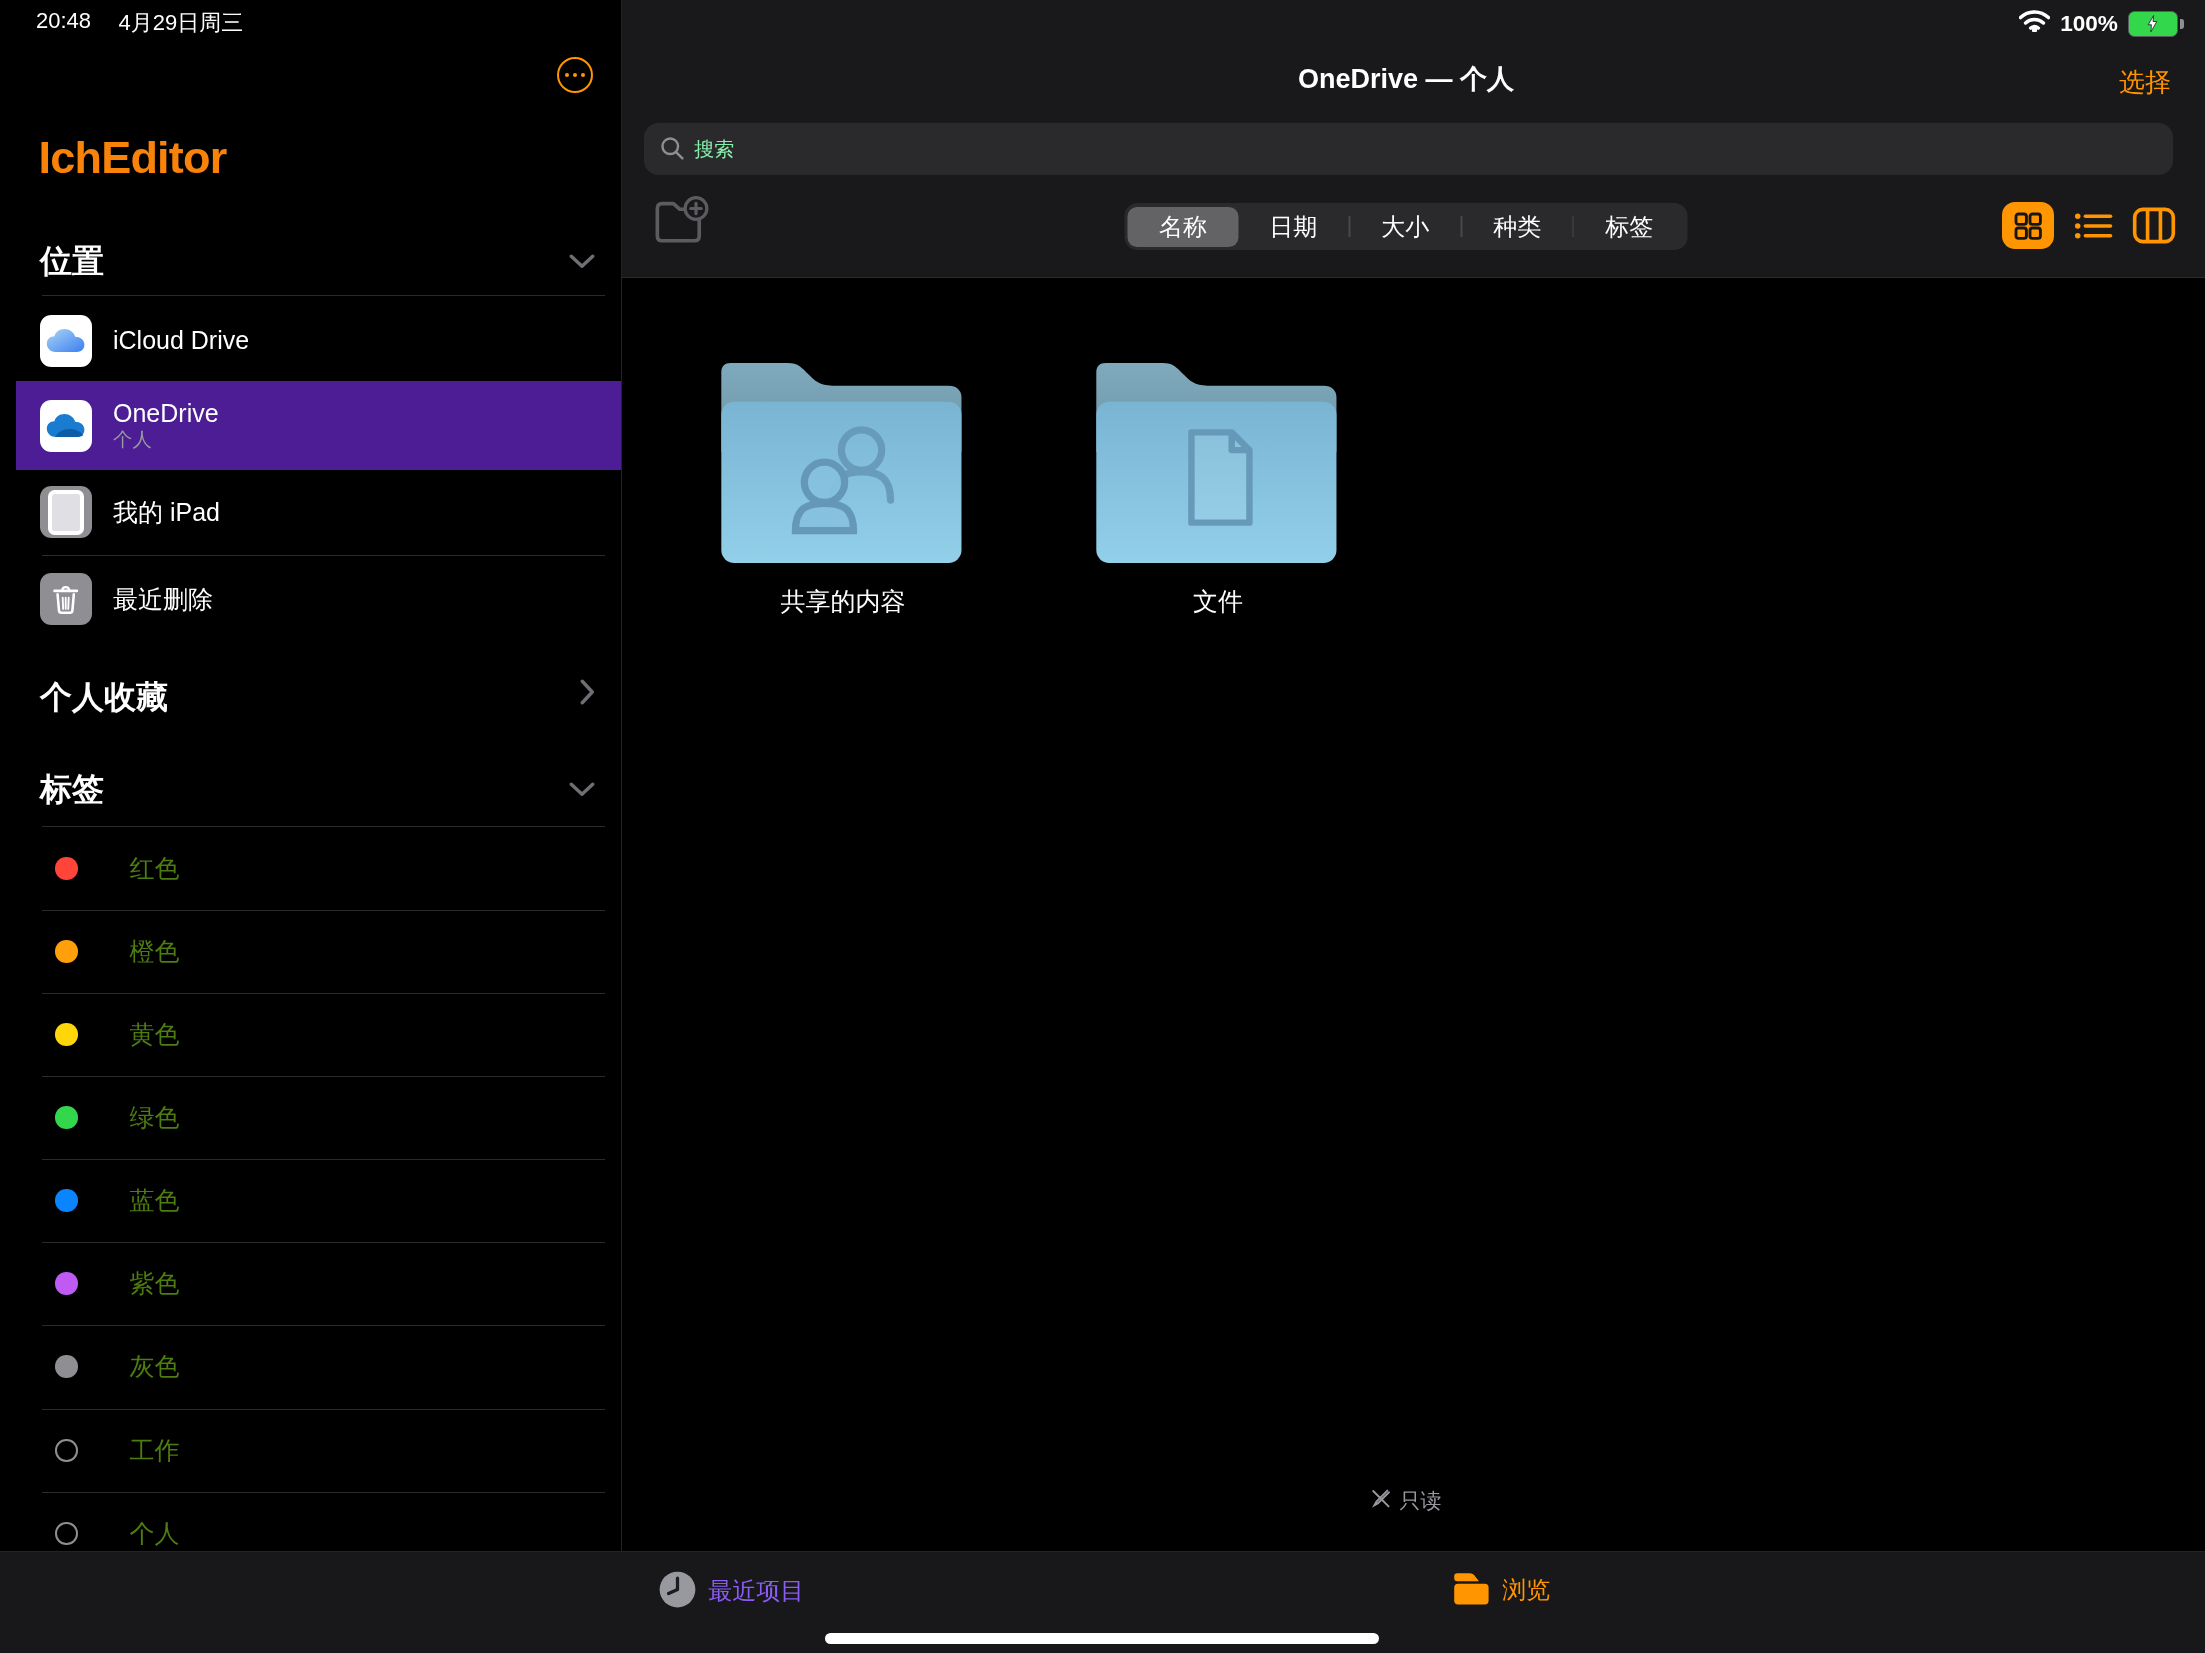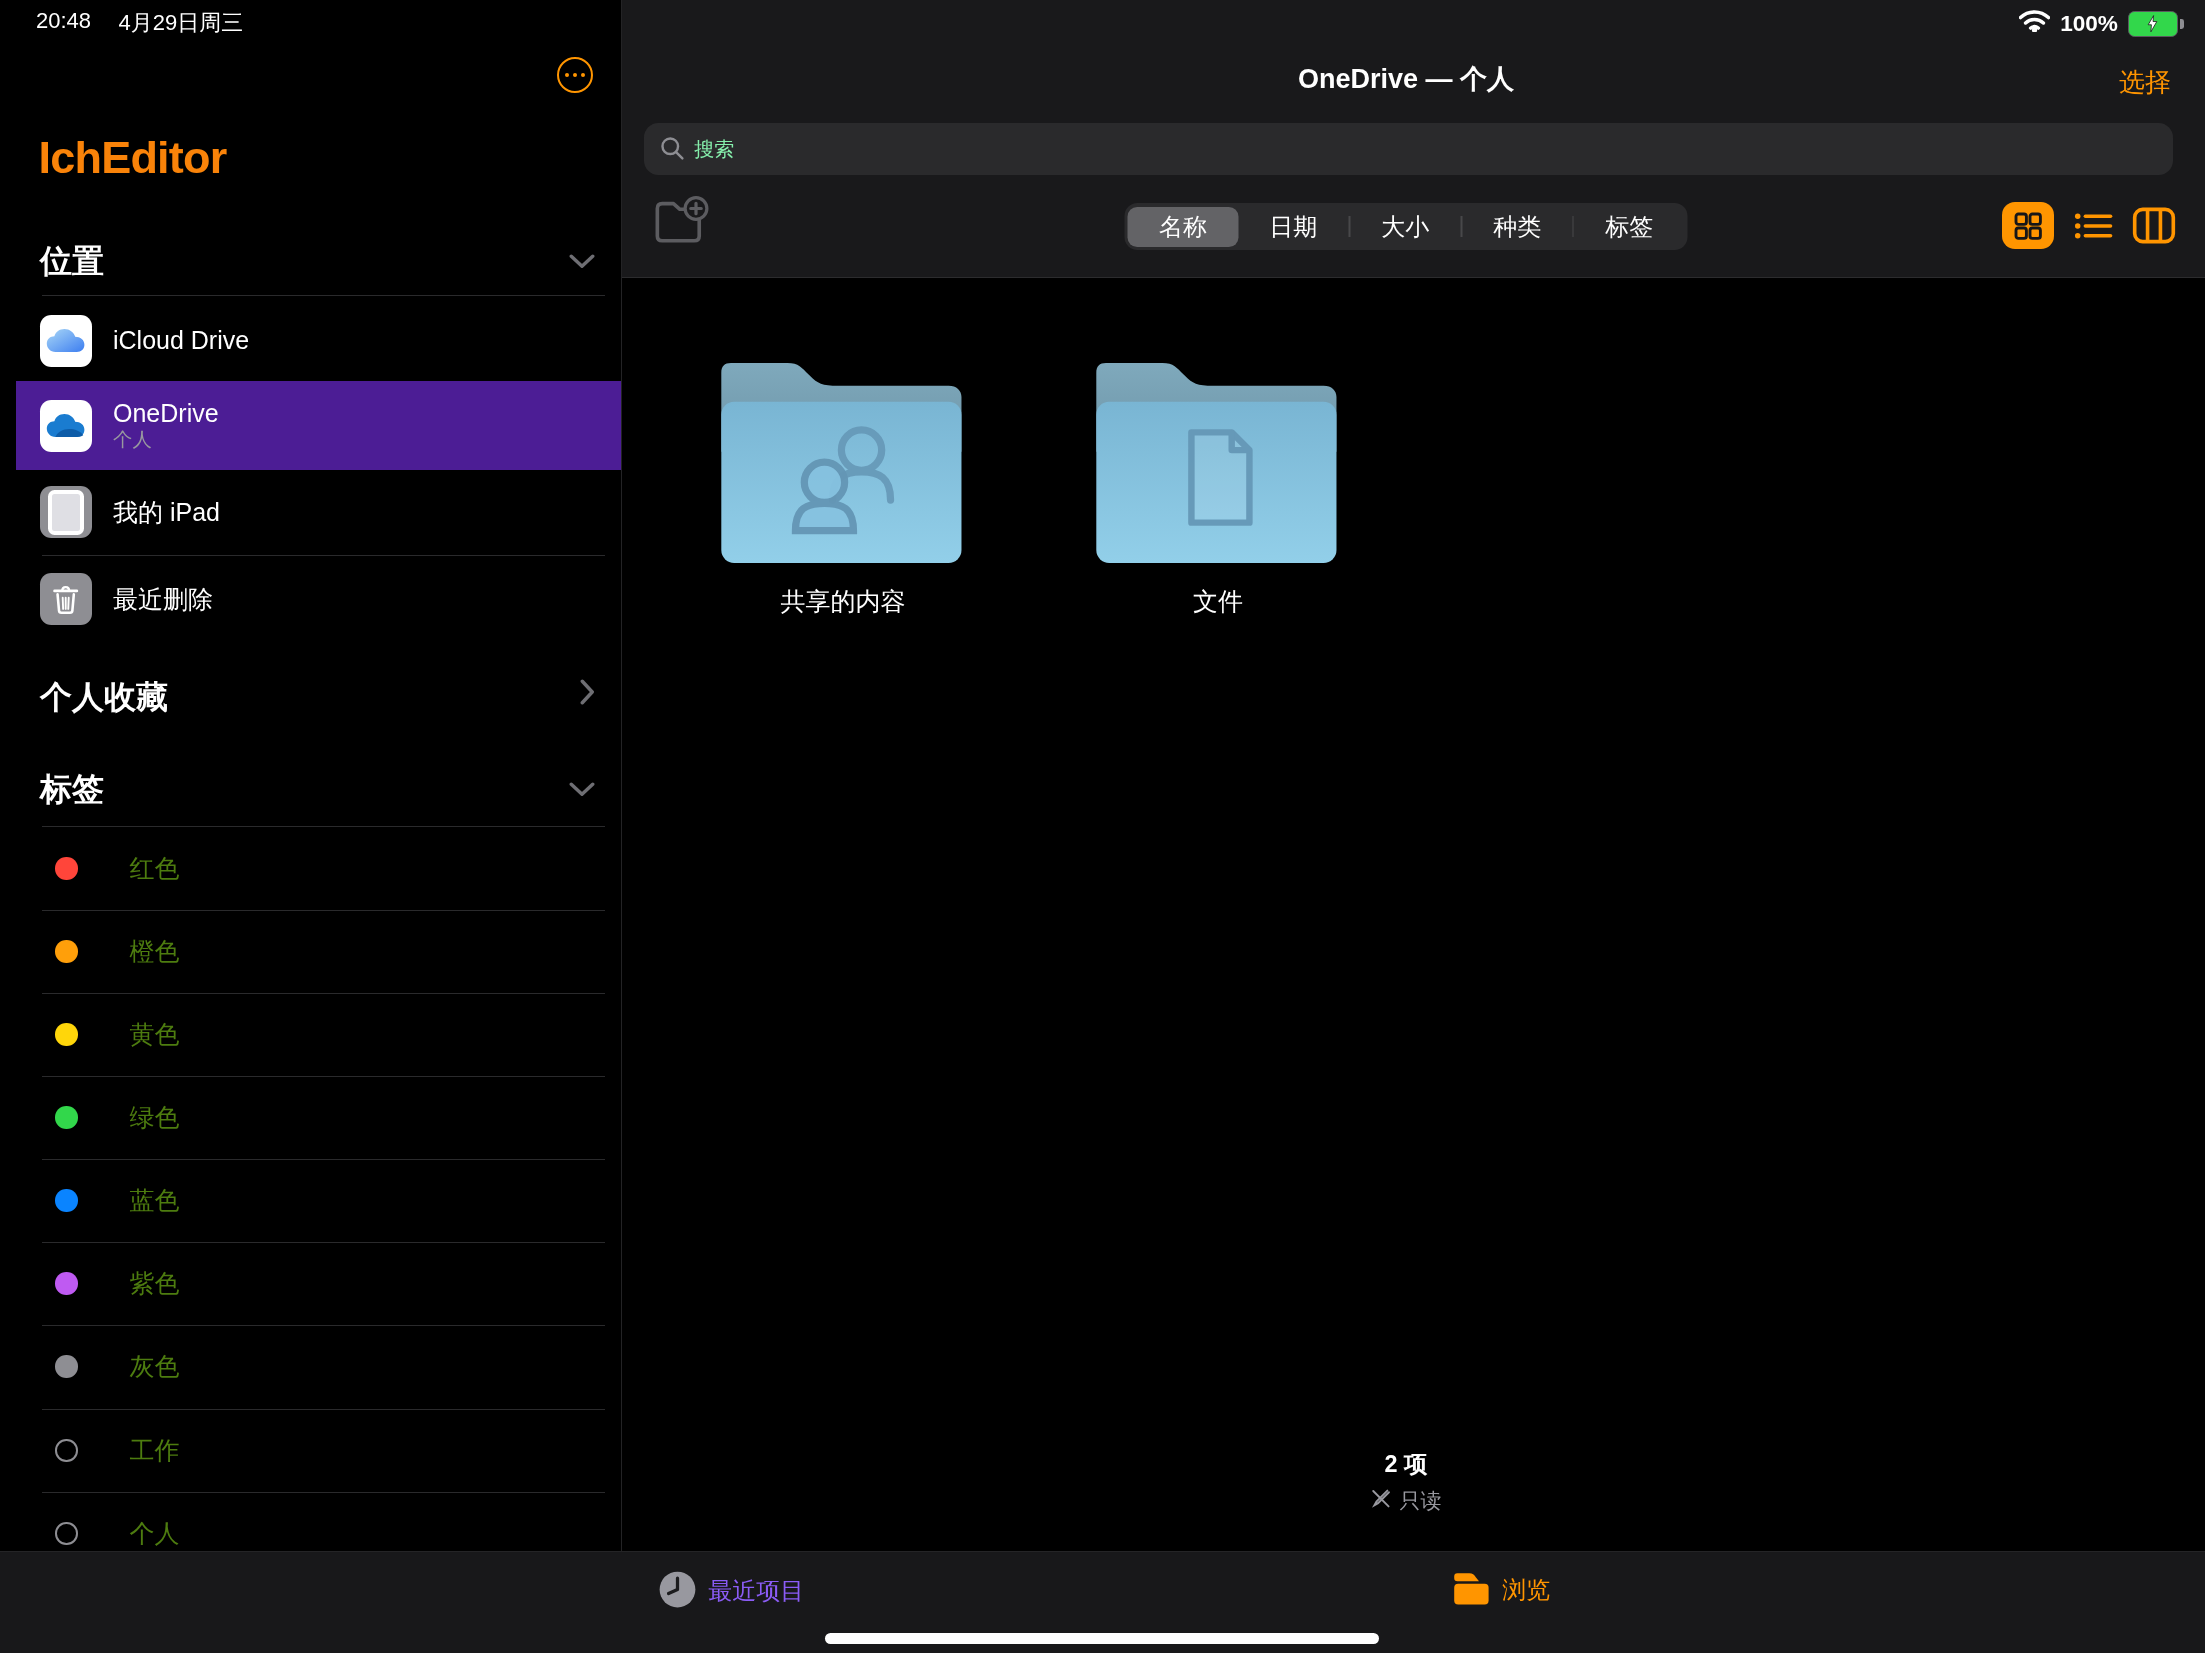--- a/index.html
+++ b/index.html
@@ -351,21 +351,20 @@
       <rect x="14" y="58" width="298" height="200" rx="16" fill="url(#fb2)"></rect>
       <g stroke="#6496b5" stroke-width="8" fill="rgba(255,255,255,0.10)" stroke-linejoin="round" opacity="0.9">
         <path d="M132 96 L182 96 L204 118 L204 208 L132 208 Z"></path>
         <path d="M182 96 L182 118 L204 118" fill="none"></path>
       </g>
     </svg>
     </span>
     <span class="folder-label">文件</span>
   </div>
 
-  <div class="count-line">2 项</div>
   <div class="readonly-line">
     <span>
       <svg width="22.6" height="22.6" viewBox="0 0 28 28">
         <g stroke="#98989f" stroke-width="2.4" stroke-linecap="round" fill="none">
           <path d="M21.5 4.5 L8 18 L5.5 22.5 L10 20 L23.5 6.5"></path>
           <line x1="4" y1="5" x2="23" y2="24"></line>
         </g>
       </svg>
     </span>
     <span>只读</span>

